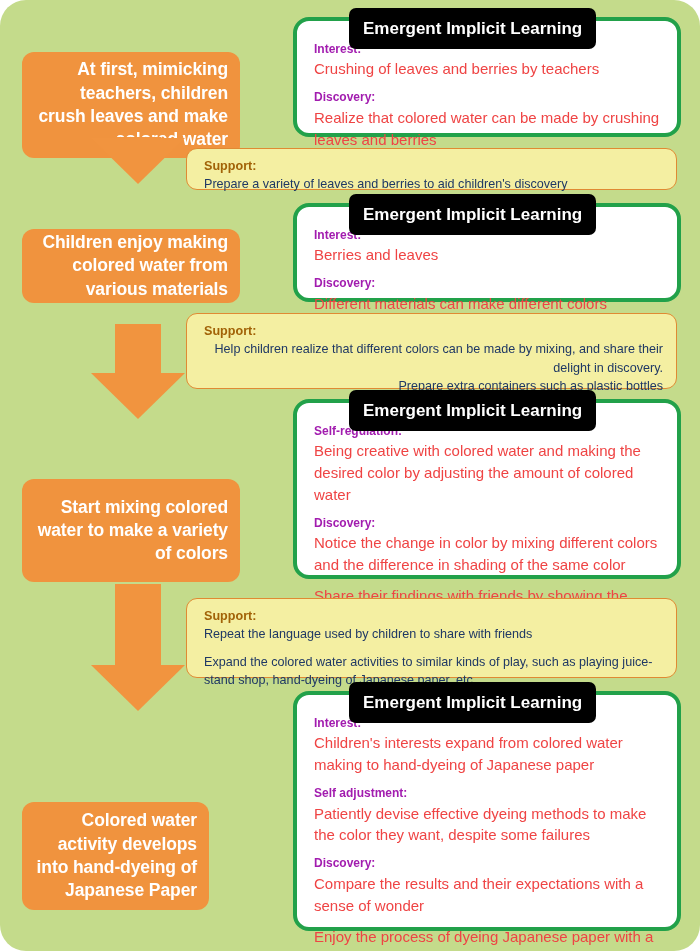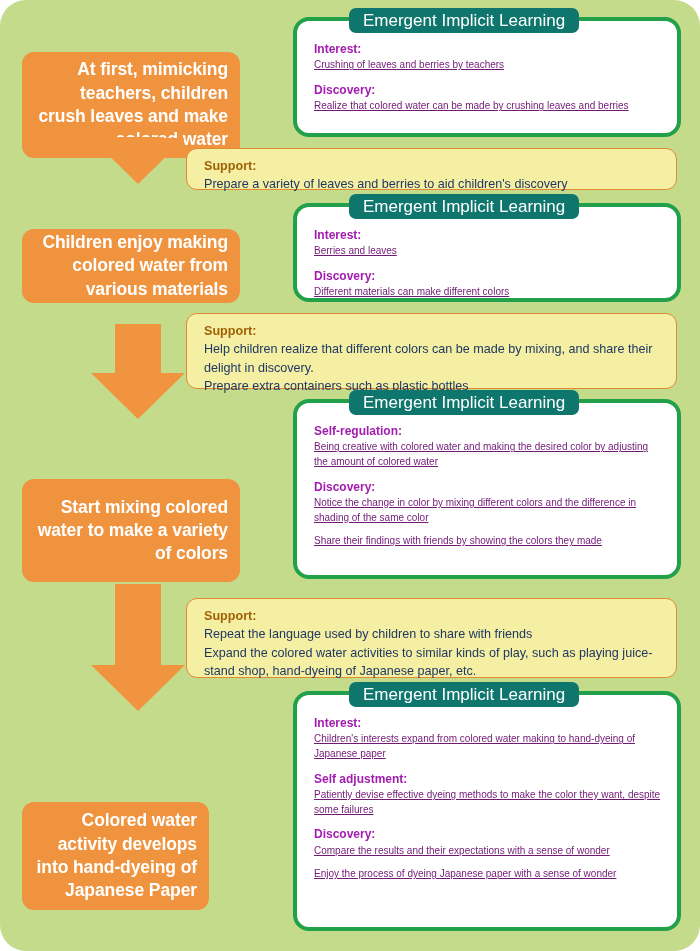--- a/index.html
+++ b/index.html
@@ -26,37 +26,37 @@
     background:#f1943f;width:46px;top:0;}
   .arrow .head{position:absolute;left:50%;transform:translateX(-50%);
     width:0;height:0;border-left:47px solid transparent;
     border-right:47px solid transparent;border-top:46px solid #f1943f;bottom:0;}
   
   .panel{
     position:absolute;background:#ffffff;border:4px solid #22a14a;
     border-radius:16px;box-sizing:border-box;
   }
   .panel-tab{
-    position:absolute;top:-13px;left:52px;background:#0f766e;
+    position:absolute;top:-13px;left:52px;background:#000000;
     border-radius:7px;color:#ffffff;font-size:17px;line-height:25px;
-    padding:0 14px;white-space:nowrap;font-weight:normal;
+    padding:8px 14px;white-space:nowrap;font-weight:bold;
   }
   .panel-body{padding:20px 14px 8px 17px;}
   .blk{margin-bottom:9px;}
   .blk:last-child{margin-bottom:0;}
   .blk-label{font-weight:bold;font-size:12px;color:#a21caf;line-height:1.45;}
-  .blk-text{font-size:10px;color:#701a75;line-height:1.46;text-decoration:underline;}
+  .blk-text{font-size:15px;color:#ef4444;line-height:1.46;}
   
   .support{
     position:absolute;background:#f4efa2;border:1.3px solid #e08a33;
     border-radius:11px;box-sizing:border-box;padding:8px 13px 7px 17px;
   }
   .support-label{font-weight:bold;font-size:12.6px;color:#a16207;line-height:1.45;}
   .support-text{font-size:12.6px;color:#1f3864;line-height:1.46;}
-  .support-text + .support-text{}
+  .support-text + .support-text{margin-top:9px;}
 </style>
 </head>
 <body>
 
 <div id="canvas">
 
   <div class="stage" style="left:22px;top:22px;width:218px;height:106px;">At first, mimicking teachers, children crush leaves and make colored water</div>
 
   <div class="arrow" style="left:91px;top:137px;width:94px;height:47px;">
     <div class="shaft" style="height:14px;"></div>
@@ -107,21 +107,21 @@
       </div>
       <div class="blk">
         <div class="blk-label">Discovery:</div>
         <div class="blk-text">Different materials can make different colors</div>
       </div>
     </div>
   </div>
 
   <div class="support" style="left:186px;top:313px;width:491px;height:76px;">
     <div class="support-label">Support:</div>
-    <div class="support-text" style="white-space:pre-line;">Help children realize that different colors can be made by mixing, and share their delight in discovery.
+    <div class="support-text" style="white-space:pre-line;text-align:right;">Help children realize that different colors can be made by mixing, and share their delight in discovery.
 Prepare extra containers such as plastic bottles</div>
   </div>
 
   <div class="panel" style="left:293px;top:399px;width:388px;height:180px;">
     <div class="panel-tab">Emergent Implicit Learning</div>
     <div class="panel-body">
       <div class="blk">
         <div class="blk-label">Self-regulation:</div>
         <div class="blk-text">Being creative with colored water and making the desired color by adjusting the amount of colored water</div>
       </div>

